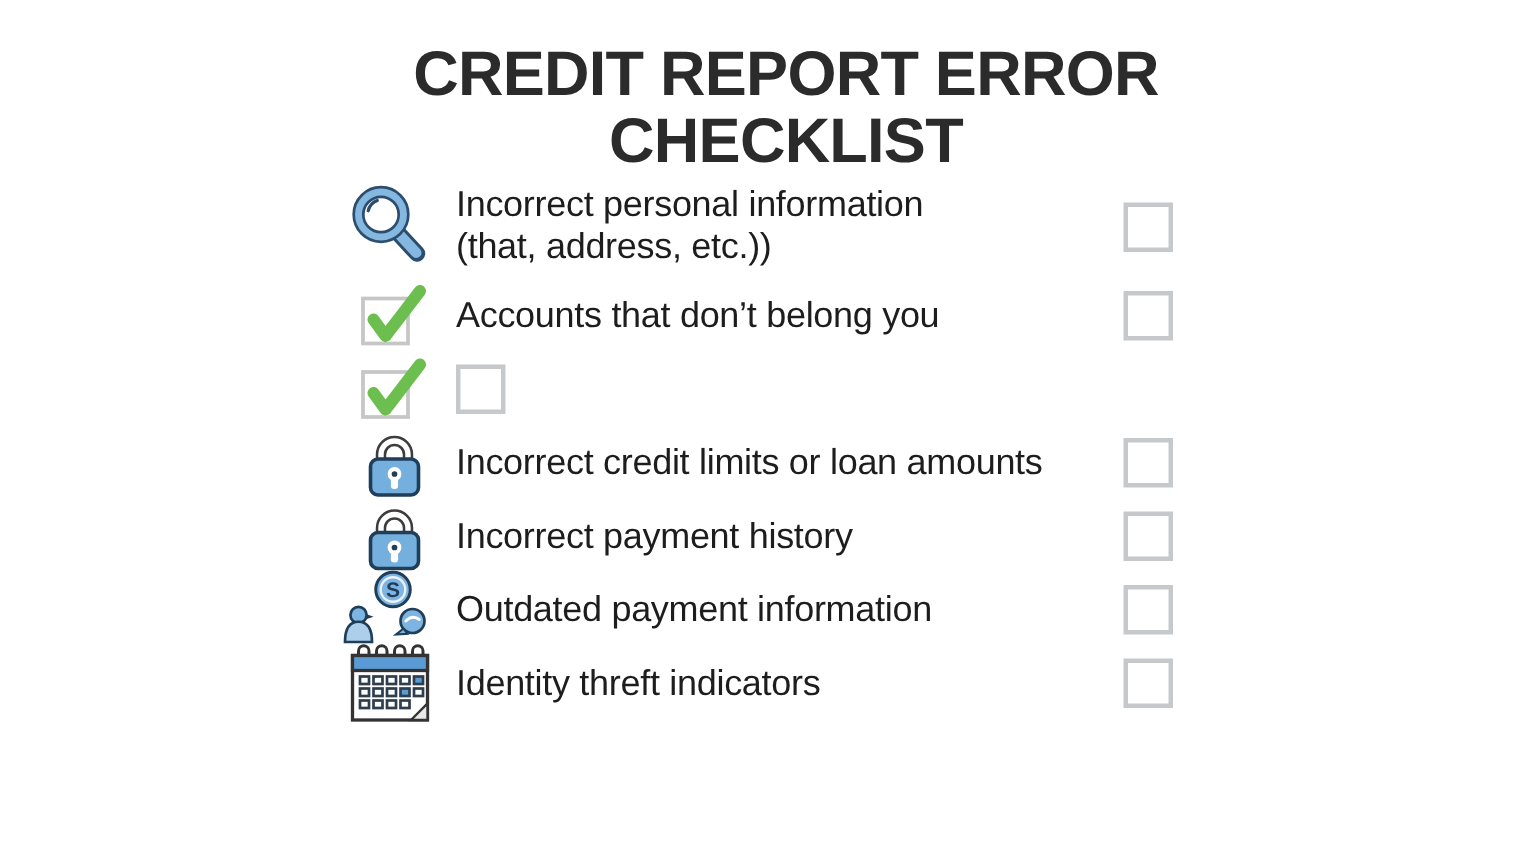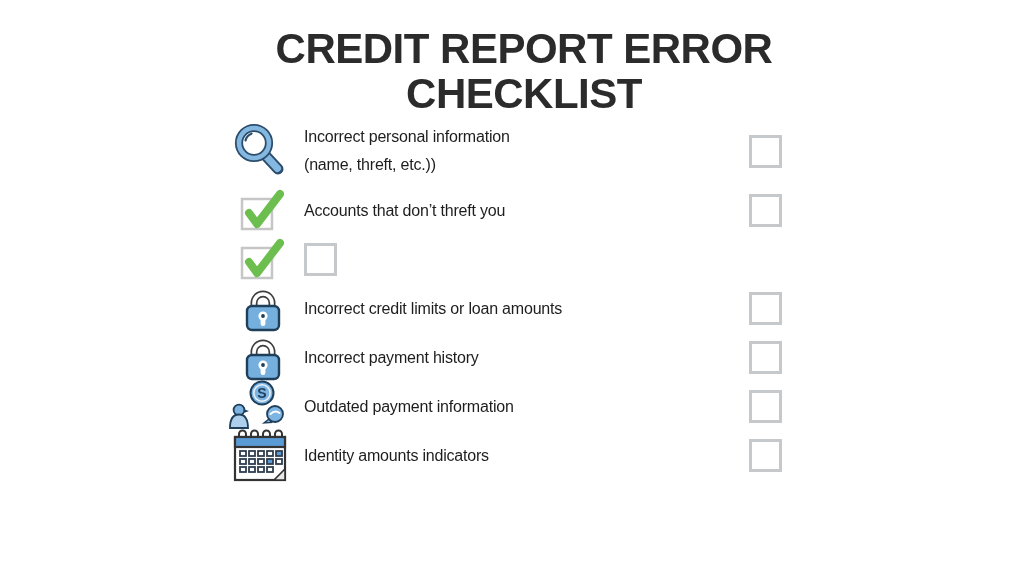--- a/index.html
+++ b/index.html
@@ -16,21 +16,21 @@
   .list{position:absolute;left:226px;top:116px;width:556px;}
   .row{display:flex;align-items:center;height:49px;}
   .row.tall{height:70px;}
   .iconcell{flex:0 0 78px;width:78px;display:flex;align-items:center;}
   .i-mag  svg{margin-left:3px;}
   .i-check svg{margin-left:14px;}
   .i-lock svg{margin-left:14px;}
   .i-money svg{margin-left:0px;}
   .i-cal  svg{margin-left:6px;}
   .text{
-    flex:1;font-size:16px;color:#1d1d1d;letter-spacing:-0.2px;line-height:28px;
+    flex:1;font-size:24px;color:#1d1d1d;letter-spacing:-0.2px;line-height:28px;
   }
   .text .label{display:block;}
   .checkbox{
     flex:0 0 33px;width:33px;height:33px;box-sizing:border-box;
     border:3px solid #c6c9cb;background:#ffffff;cursor:pointer;
   }
 </style>
 </head>
 <body>
 
@@ -49,34 +49,34 @@
           <line x1="36" y1="33" x2="49" y2="47" stroke="#2c4e6e" stroke-width="11" stroke-linecap="round"></line>
           <line x1="36" y1="33" x2="48.5" y2="46.5" stroke="#85b8e0" stroke-width="7" stroke-linecap="round"></line>
           <circle cx="25" cy="21" r="15" fill="#ffffff" stroke="#85b8e0" stroke-width="6"></circle>
           <circle cx="25" cy="21" r="18.2" fill="none" stroke="#2c4e6e" stroke-width="1.8"></circle>
           <circle cx="25" cy="21" r="11.8" fill="none" stroke="#2c4e6e" stroke-width="1.8"></circle>
           <path d="M16.5 18.5 a9.5 9.5 0 0 1 6 -6.8" fill="none" stroke="#2c4e6e" stroke-width="2.2" stroke-linecap="round"></path>
         </svg>
       </div>
       <div class="text">
         <span class="label">Incorrect personal information</span>
-        <span class="label">(name, threft, etc.))</span>
+        <span class="label">(that, address, etc.))</span>
       </div>
       <div class="checkbox"></div>
     </div>
 
     <div class="row">
       <div class="iconcell i-check">
         <svg width="44" height="44" viewBox="0 0 44 44">
           <rect x="2" y="10" width="30" height="30" fill="#ffffff" stroke="#c6c6c6" stroke-width="2.5"></rect>
           <path d="M9 24 L17 35 L40 5" fill="none" stroke="#6cbf4e" stroke-width="8" stroke-linecap="round" stroke-linejoin="round"></path>
         </svg>
       </div>
       <div class="text">
-        <span class="label">Accounts that don’t threft you</span>
+        <span class="label">Accounts that don’t belong you</span>
       </div>
       <div class="checkbox"></div>
     </div>
 
     <div class="row">
       <div class="iconcell i-check">
         <svg width="44" height="44" viewBox="0 0 44 44">
           <rect x="2" y="10" width="30" height="30" fill="#ffffff" stroke="#c6c6c6" stroke-width="2.5"></rect>
           <path d="M9 24 L17 35 L40 5" fill="none" stroke="#6cbf4e" stroke-width="8" stroke-linecap="round" stroke-linejoin="round"></path>
         </svg>
@@ -161,19 +161,19 @@
             <rect x="44" y="30" width="6" height="5" fill="#ffffff"></rect>
             <rect x="8" y="38" width="6" height="5" fill="#ffffff"></rect>
             <rect x="17" y="38" width="6" height="5" fill="#ffffff"></rect>
             <rect x="26" y="38" width="6" height="5" fill="#ffffff"></rect>
             <rect x="35" y="38" width="6" height="5" fill="#ffffff"></rect>
           </g>
           <path d="M42 51 l11 -11 v11 z" fill="#e9e9e9" stroke="#333333" stroke-width="1.6"></path>
         </svg>
       </div>
       <div class="text">
-        <span class="label">Identity amounts indicators</span>
+        <span class="label">Identity threft indicators</span>
       </div>
       <div class="checkbox"></div>
     </div>
 
   </div>
 </div>
 
 </body></html>

